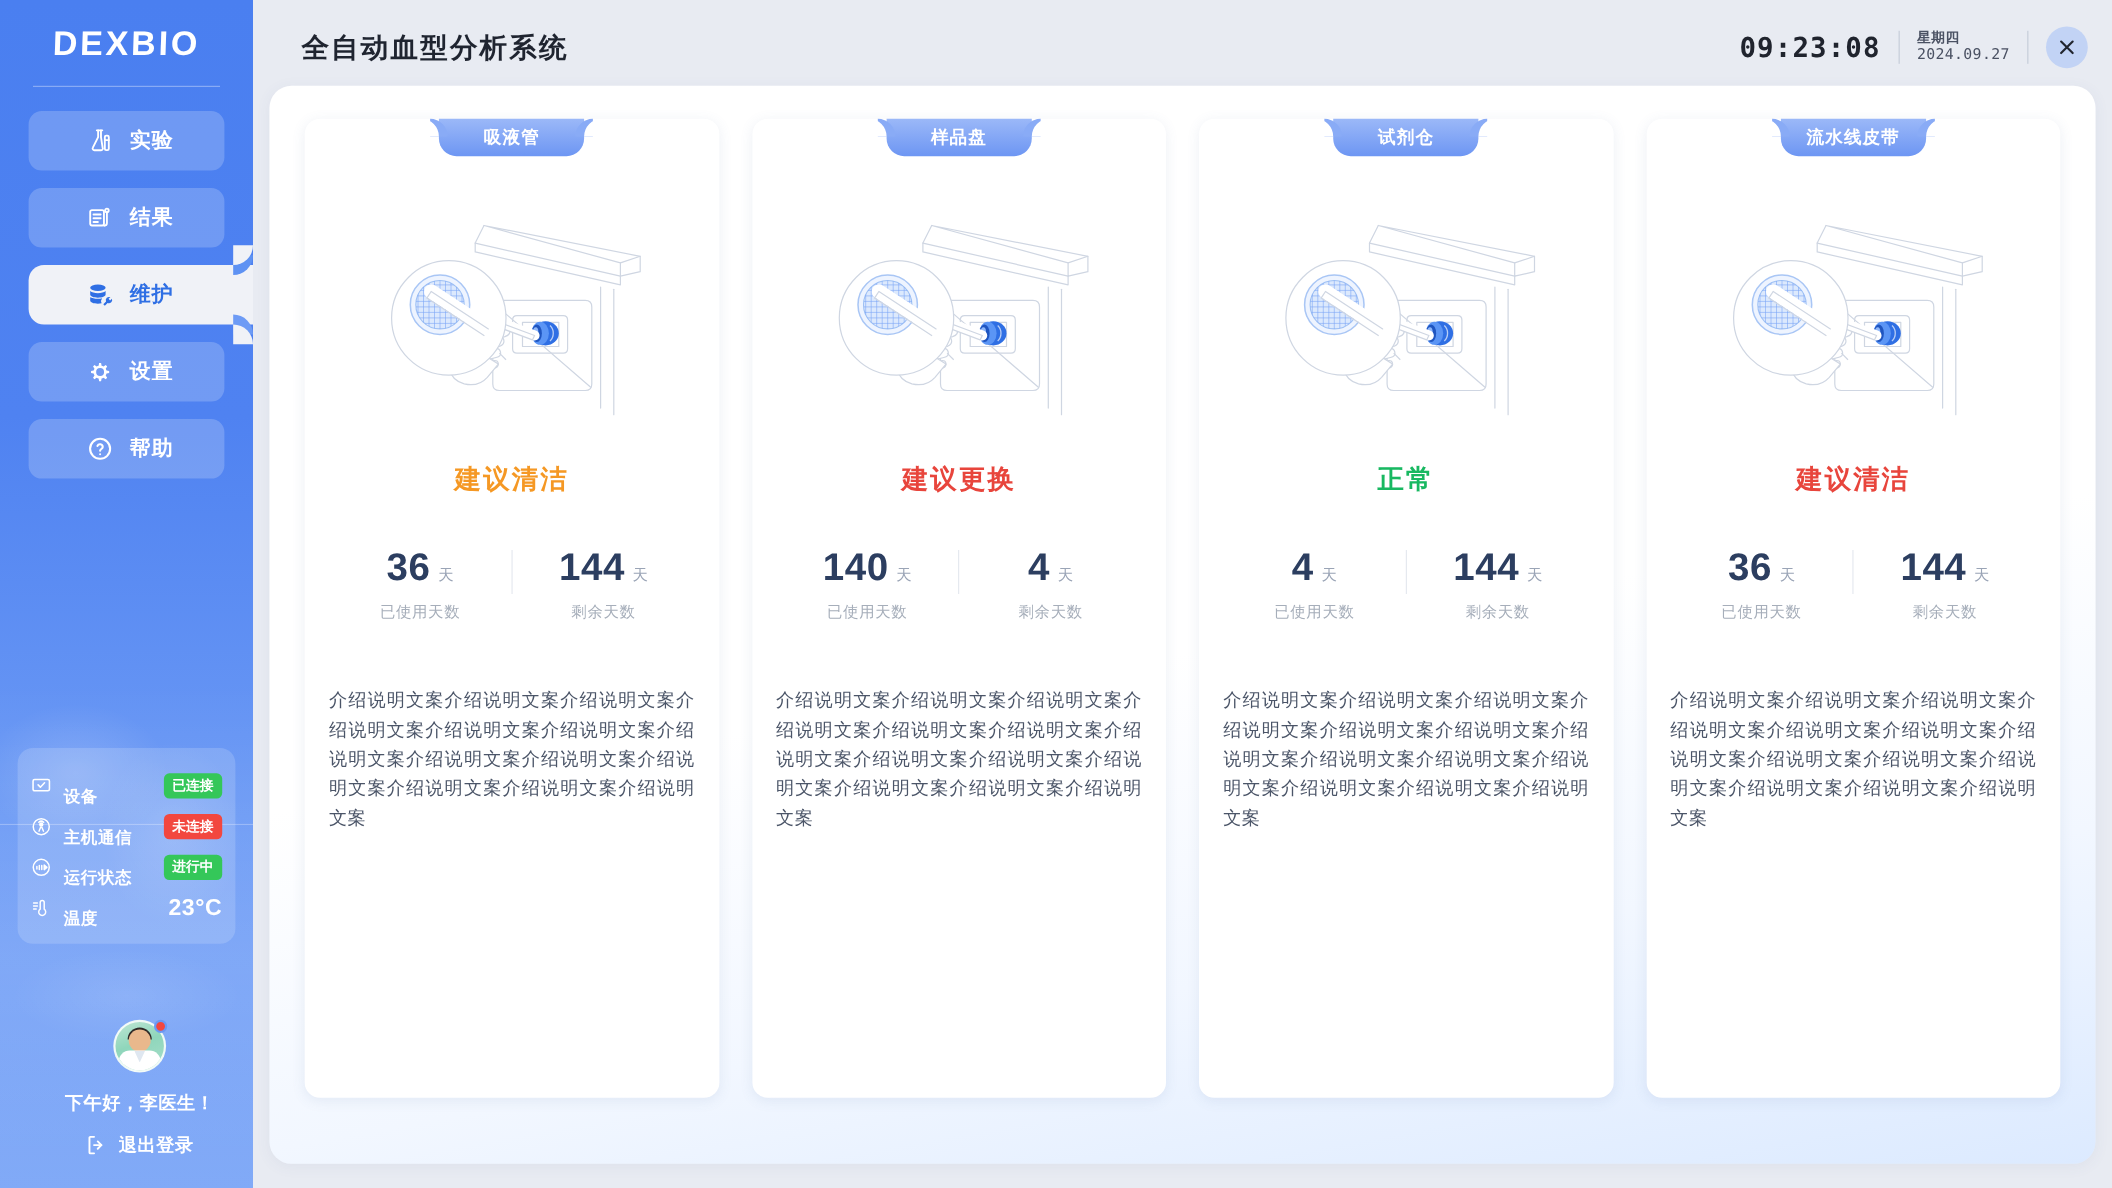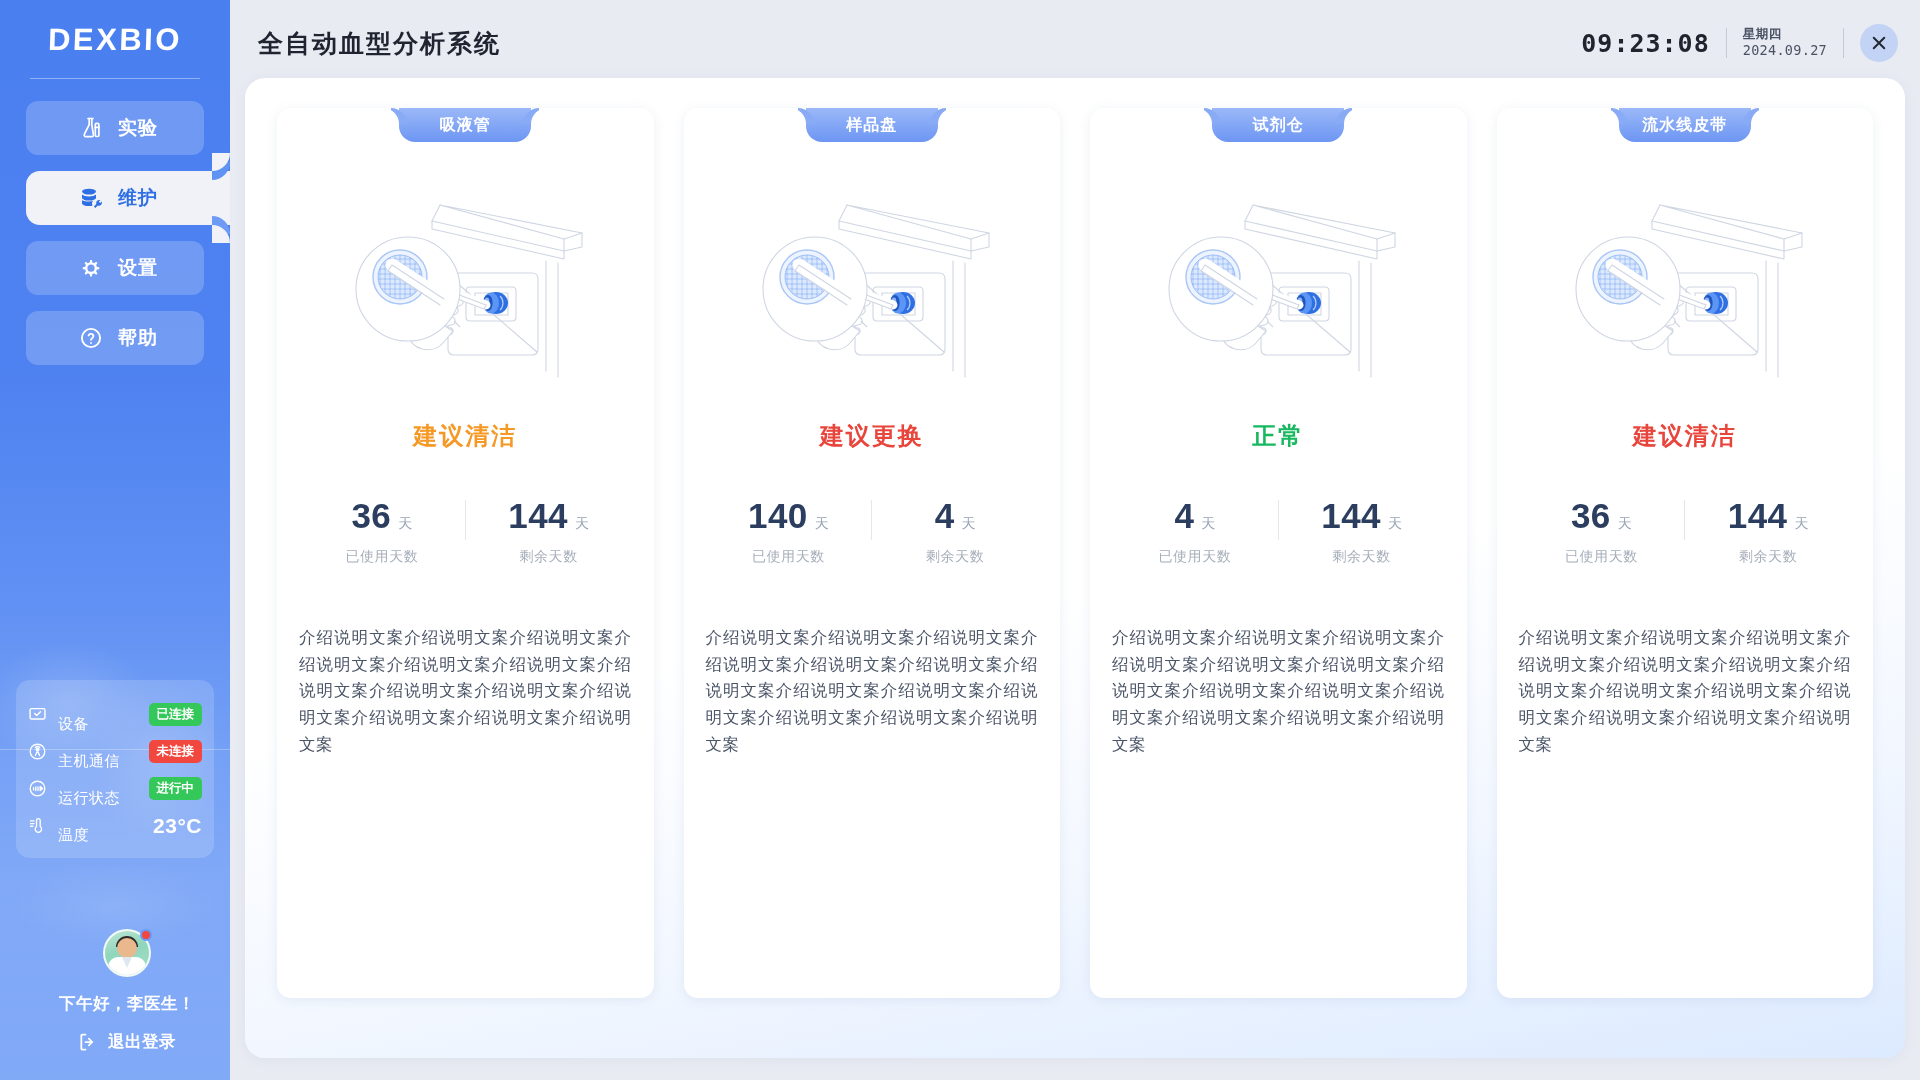--- a/index.html
+++ b/index.html
@@ -107,21 +107,21 @@
     border-radius: 14px;
     padding: 16px 12px 14px 12px;
   }
   .status-row {
     display: flex; align-items: center;
     height: 37px;
   }
   .status-row .s-ico { width: 22px; color: #fff; display:flex; align-items:center; }
   .status-row .s-ico svg { width: 19px; height: 19px; display:block; }
   .status-row .s-label {
-    color: #fff; font-size: 15px; font-weight: 400;
+    color: #fff; font-size: 15px; font-weight: 700;
     margin-left: 8px; letter-spacing: .5px; white-space: nowrap; margin-top: 19px;
   }
   .status-row .s-val { margin-left: auto; }
   .chip {
     display: inline-block;
     color: #fff; font-size: 12.5px; font-weight: 700;
     padding: 3px 8px; border-radius: 5px; white-space: nowrap;
   }
   .chip.green { background: #34c759; }
   .chip.red   { background: #f2473f; }
@@ -155,21 +155,21 @@
   
   #main {
     position: absolute;
     left: 230px; top: 0;
     width: 1690px; height: 1080px;
     background: #e8ebf2;
   }
   #topbar {
     height: 86px;
     display: flex; align-items: center;
-    padding: 0 22px 0 28px;
+    padding: 0 22px 0 44px;
   }
   .app-title {
     font-size: 25px; font-weight: 700; color: #1f2430; letter-spacing: 2px;
   }
   .topbar-right { margin-left: auto; display: flex; align-items: center; }
   .clock {
     font-family: "DejaVu Sans Mono", "Liberation Mono", monospace;
     font-size: 25px; font-weight: 700; color: #20242e; letter-spacing: 1px;
   }
   .vdiv { width: 1px; height: 30px; background: #c3cad8; margin: 0 16px; }
@@ -271,20 +271,31 @@
       <div class="nav-item">
         <span class="nav-ico">
           <svg viewBox="0 0 24 24" fill="none" stroke="currentColor" stroke-width="1.7" stroke-linecap="round" stroke-linejoin="round">
             <path d="M9 2.5h5"></path>
             <path d="M10.2 2.5v6.1L5.4 18.2A1.6 1.6 0 0 0 6.8 20.6h6.1a1.6 1.6 0 0 0 1.4-2.4L12.8 8.6V2.5"></path>
             <rect x="16.3" y="7.3" width="3.6" height="13.2" rx="1.3"></rect>
             <path d="M16.3 11.4h3.6"></path>
           </svg>
         </span>
         <span class="nav-label">实验</span>
+      </div>
+      <div class="nav-item">
+        <span class="nav-ico">
+          <svg viewBox="0 0 24 24" fill="none" stroke="currentColor" stroke-width="1.7" stroke-linecap="round" stroke-linejoin="round">
+            <rect x="3" y="5" width="12.5" height="14" rx="1.6"></rect>
+            <path d="M6 9h6.5M6 12.4h6.5M6 15.8h4"></path>
+            <path d="M18.2 7.2v9.6a2.4 2.4 0 0 1-2.4 2.4"></path>
+            <circle cx="18.2" cy="5.3" r="1.6"></circle>
+          </svg>
+        </span>
+        <span class="nav-label">结果</span>
       </div>
       <div class="nav-item active">
         <span class="corner-t"></span>
         <span class="corner-b"></span>
         <span class="nav-ico">
           <svg viewBox="0 0 24 24" fill="currentColor">
             <ellipse cx="10" cy="5.6" rx="7" ry="2.9"></ellipse>
             <path d="M3 8.6v3.1c0 1.6 3.1 2.9 7 2.9s7-1.3 7-2.9V8.6c-1.4 1.2-4 1.9-7 1.9s-5.6-.7-7-1.9z"></path>
             <path d="M3 14.2v3c0 1.6 3.1 2.9 7 2.9 1.2 0 2.4-.1 3.4-.4a4.3 4.3 0 0 1 .4-4.6c-1.1.3-2.4.5-3.8.5-3 0-5.6-.7-7-1.4z"></path>
             <path d="M21.4 14.2a3 3 0 0 0-4 3.9l-2.5 2.5 1.4 1.4 2.5-2.5a3 3 0 0 0 3.9-4l-1.6 1.6-1.4-1.4 1.7-1.5z"></path>

